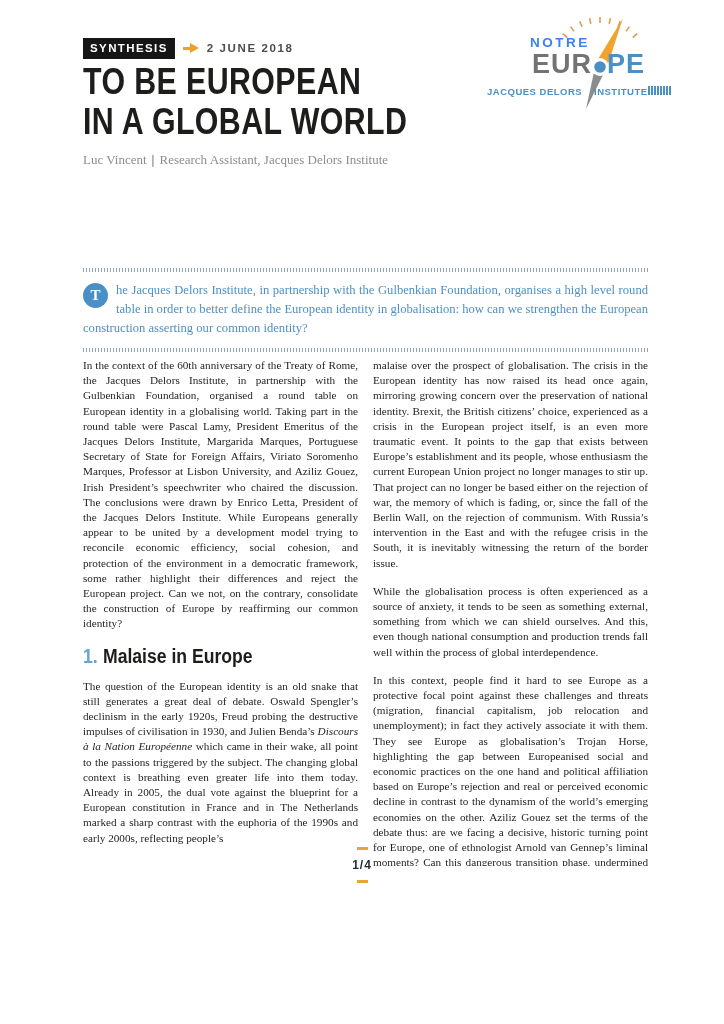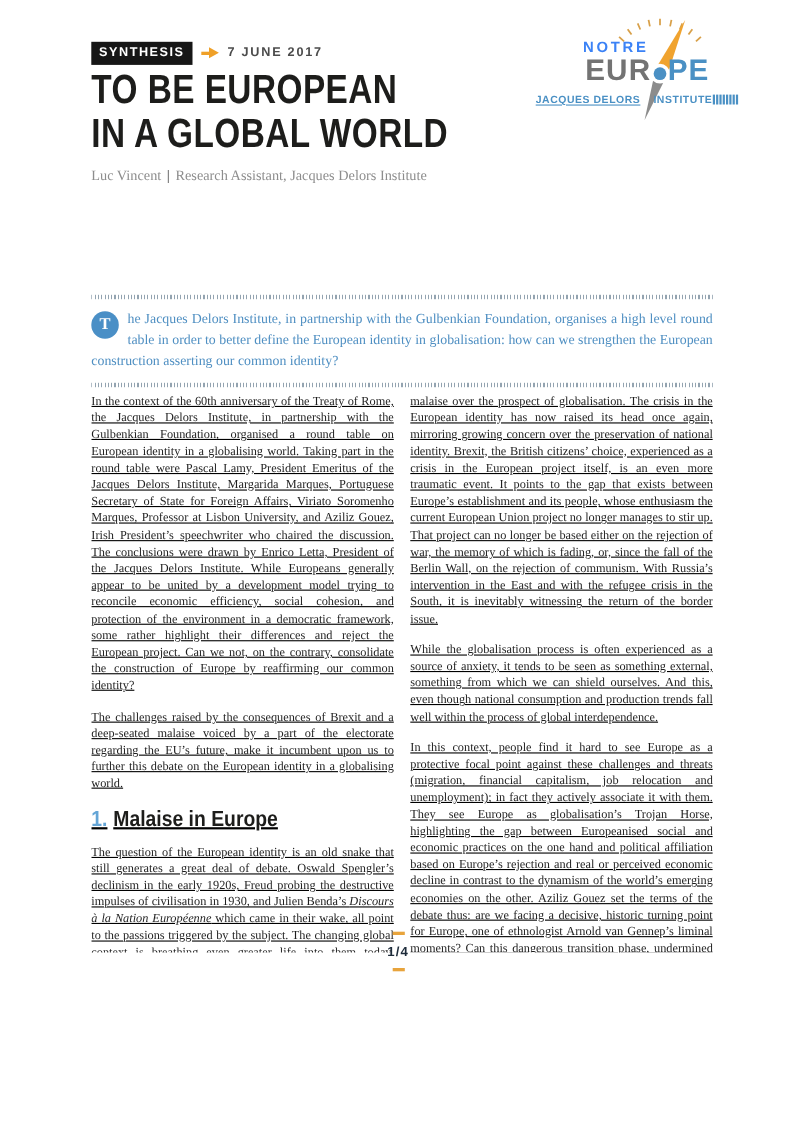--- a/index.html
+++ b/index.html
@@ -30,34 +30,34 @@
   .logo{position:absolute;top:34px;right:50px;width:204px;height:72px;}
   .logo-notre{position:absolute;left:60px;top:1px;font:700 13.5px "Liberation Sans",sans-serif;
               letter-spacing:2.5px;color:#3b82f6;}
   .logo-eur{position:absolute;left:62px;top:17px;font:700 27px/1 "Liberation Sans",sans-serif;
             letter-spacing:1px;color:#737373;}
   .logo-pe{position:absolute;left:137px;top:17px;font:700 27px/1 "Liberation Sans",sans-serif;
            letter-spacing:1px;color:#4a90c4;}
   .compass{position:absolute;left:90px;top:-29px;width:80px;height:110px;overflow:visible;}
   .logo-sub{position:absolute;top:52px;left:0;width:100%;height:14px;
             font:700 9.5px "Liberation Sans",sans-serif;letter-spacing:0.5px;color:#4a90c4;}
-  .logo-sub .jd{position:absolute;left:17px;top:0;text-decoration:underline;}
+  .logo-sub .jd{position:absolute;left:17px;top:0;}
   .logo-sub .inst{position:absolute;left:124px;top:0;}
   .logo-ticks{position:absolute;left:178px;top:0;display:flex;gap:1.5px;align-items:flex-start;}
   .logo-ticks i{display:block;width:1.5px;height:9px;background:#4a90c4;}
 
   
   .intro{position:absolute;left:83px;right:76px;top:268px;}
   .hatch{height:4px;background:repeating-linear-gradient(90deg,#93a3b0 0 1px,transparent 1px 3px);}
   .intro-text{margin:9px 0 10px 0;color:#4f8fc2;font-size:12.6px;line-height:19px;text-align:justify;}
   .dropcap{float:left;width:25px;height:25px;border-radius:50%;background:#4a8fc6;color:#ffffff;
            font:700 15px/25px "Liberation Serif",serif;text-align:center;margin:2px 8px 1px 0;}
 
   
-  .cols{position:absolute;left:83px;right:76px;top:358px;bottom:34px;display:flex;gap:15px;overflow:hidden;text-decoration:underline;}
+  .cols{position:absolute;left:83px;right:76px;top:358px;bottom:34px;display:flex;gap:15px;overflow:hidden;}
   .col{flex:1;color:#1e1e1e;font-size:11.2px;line-height:15.2px;text-align:justify;}
   .col p{margin:0 0 13px 0;}
   .col p:last-child{margin-bottom:0;}
   .section-h{margin:10px 0 11px 0;transform:scaleX(0.88);transform-origin:0 0;white-space:nowrap;
              font:700 20px "Liberation Sans",sans-serif;color:#1d1d1b;}
   .section-h .num{color:#64a5d6;margin-right:6px;}
   .ital{font-style:italic;}
 
   
   .footer{position:absolute;left:0;right:0;bottom:17px;display:flex;align-items:center;
@@ -69,21 +69,21 @@
 <body>
 
 <div class="page">
 
   <div class="kicker-row">
     <span class="synthesis-box">SYNTHESIS</span>
     <span class="kicker-arrow">
         <span class="tail"></span>
         <span class="head"></span>
       </span>
-    <span class="kicker-date">7 JUNE 2017</span>
+    <span class="kicker-date">2 JUNE 2018</span>
   </div>
 
   <h1 class="doc-title">
     <span>TO BE EUROPEAN</span>
     <span>IN A GLOBAL WORLD</span>
   </h1>
 
   <div class="author-line">
     <span class="author-name">Luc Vincent</span><span class="author-sep">|</span><span class="author-role">Research Assistant, Jacques Delors Institute</span>
   </div>
@@ -129,21 +129,20 @@
     <div class="hatch"></div>
     <p class="intro-text">
       <span class="dropcap">T</span><span>he Jacques Delors Institute, in partnership with the Gulbenkian Foundation, organises a high level round table in order to better define the European identity in globalisation: how can we strengthen the European construction asserting our common identity?</span>
     </p>
     <div class="hatch"></div>
   </section>
 
   <main class="cols">
     <div class="col">
       <p>In the context of the 60th anniversary of the Treaty of Rome, the Jacques Delors Institute, in partnership with the Gulbenkian Foundation, organised a round table on European identity in a globalising world. Taking part in the round table were Pascal Lamy, President Emeritus of the Jacques Delors Institute, Margarida Marques, Portuguese Secretary of State for Foreign Affairs, Viriato Soromenho Marques, Professor at Lisbon University, and Aziliz Gouez, Irish President’s speechwriter who chaired the discussion. The conclusions were drawn by Enrico Letta, President of the Jacques Delors Institute. While Europeans generally appear to be united by a development model trying to reconcile economic efficiency, social cohesion, and protection of the environment in a democratic framework, some rather highlight their differences and reject the European project. Can we not, on the contrary, consolidate the construction of Europe by reaffirming our common identity?</p>
-      <p>The challenges raised by the consequences of Brexit and a deep-seated malaise voiced by a part of the electorate regarding the EU’s future, make it incumbent upon us to further this debate on the European identity in a globalising world.</p>
       <h2 class="section-h">
         <span class="num">1.</span><span>Malaise in Europe</span>
       </h2>
       <p><span>The question of the European identity is an old snake that still generates a great deal of debate. Oswald Spengler’s declinism in the early 1920s, Freud probing the destructive impulses of civilisation in 1930, and Julien Benda’s </span><span class="ital">Discours à la Nation Européenne</span><span> which came in their wake, all point to the passions triggered by the subject. The changing global context is breathing even greater life into them today. Already in 2005, the dual vote against the blueprint for a European constitution in France and in The Netherlands marked a sharp contrast with the euphoria of the 1990s and early 2000s, reflecting people’s</span></p>
     </div>
     <div class="col">
       <p>malaise over the prospect of globalisation. The crisis in the European identity has now raised its head once again, mirroring growing concern over the preservation of national identity. Brexit, the British citizens’ choice, experienced as a crisis in the European project itself, is an even more traumatic event. It points to the gap that exists between Europe’s establishment and its people, whose enthusiasm the current European Union project no longer manages to stir up. That project can no longer be based either on the rejection of war, the memory of which is fading, or, since the fall of the Berlin Wall, on the rejection of communism. With Russia’s intervention in the East and with the refugee crisis in the South, it is inevitably witnessing the return of the border issue.</p>
       <p>While the globalisation process is often experienced as a source of anxiety, it tends to be seen as something external, something from which we can shield ourselves. And this, even though national consumption and production trends fall well within the process of global interdependence.</p>
       <p>In this context, people find it hard to see Europe as a protective focal point against these challenges and threats (migration, financial capitalism, job relocation and unemployment); in fact they actively associate it with them. They see Europe as globalisation’s Trojan Horse, highlighting the gap between Europeanised social and economic practices on the one hand and political affiliation based on Europe’s rejection and real or perceived economic decline in contrast to the dynamism of the world’s emerging economies on the other. Aziliz Gouez set the terms of the debate thus: are we facing a decisive, historic turning point for Europe, one of ethnologist Arnold van Gennep’s liminal moments? Can this dangerous transition phase, undermined by economic and cultural insecurity or by the terrorist threat, not be likened to a rite of passage? Will it end up facilitating</p>
     </div>

